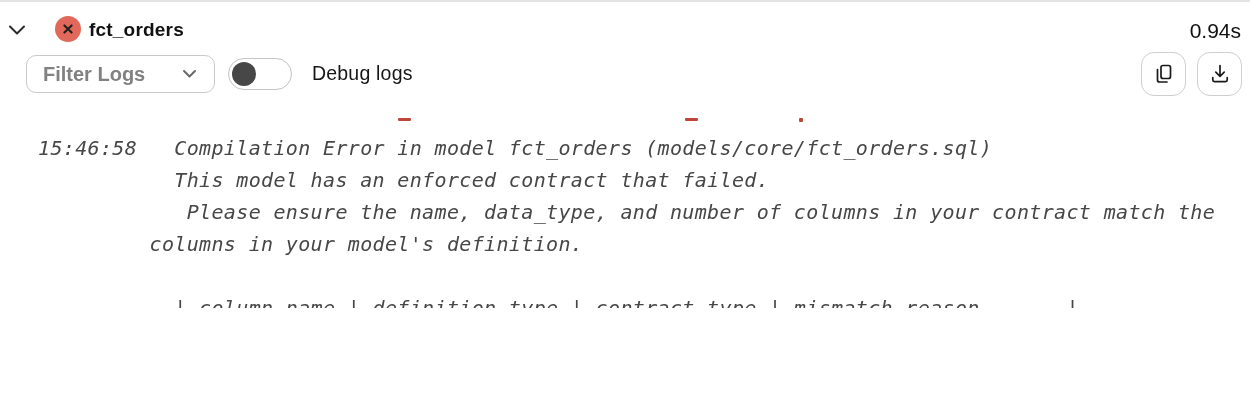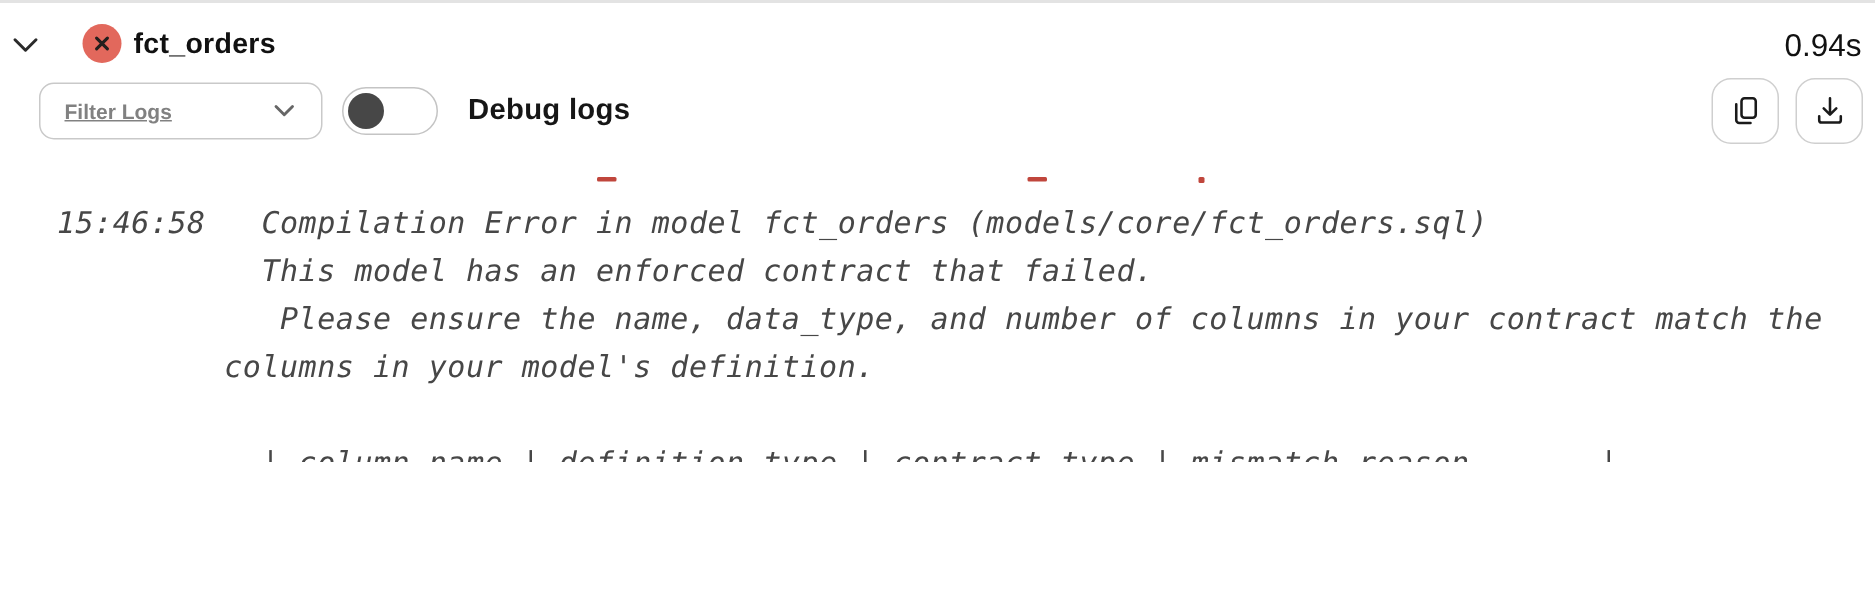--- a/index.html
+++ b/index.html
@@ -42,39 +42,38 @@
   .filter-btn {
     left: 26px; top: 53px; width: 189px; height: 38px;
     background: #fff;
     border: 1.5px solid var(--border, #c9c9c9);
     border-radius: 10px;
     display: flex; align-items: center; justify-content: space-between;
     padding: 0 17px 0 16px;
     cursor: pointer;
   }
   .filter-btn .lbl {
-    font-size: 14px; font-weight: 600;
+    font-size: 20px; font-weight: 600;
     color: var(--muted-text, #818181);
-    text-decoration: underline;
   }
   .toggle {
     left: 228px; top: 56px; width: 64px; height: 32px;
     background: #fff;
     border: 1.5px solid #c4c4c4;
     border-radius: 16px;
     cursor: pointer;
   }
   .toggle .knob {
     position: absolute; left: 3px; top: 2.5px;
     width: 24px; height: 24px; border-radius: 50%;
     background: var(--knob, #474747);
   }
   .debug-label {
     left: 312px; top: 60px;
-    font-size: 19.5px; font-weight: 700; letter-spacing: 0.2px;
+    font-size: 19.5px; font-weight: 400; letter-spacing: 0.2px;
     color: #161616;
   }
   .icon-btn {
     top: 50px; width: 45px; height: 44px;
     background: #fff;
     border: 1.5px solid #cfcfcf;
     border-radius: 13px;
     display: flex; align-items: center; justify-content: center;
     cursor: pointer;
   }

